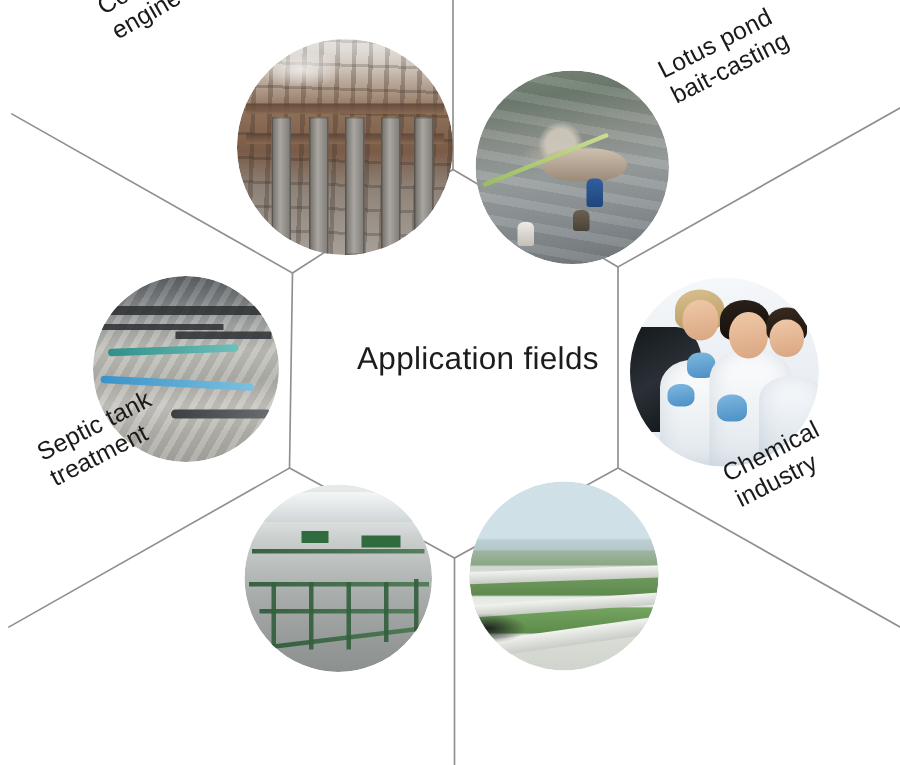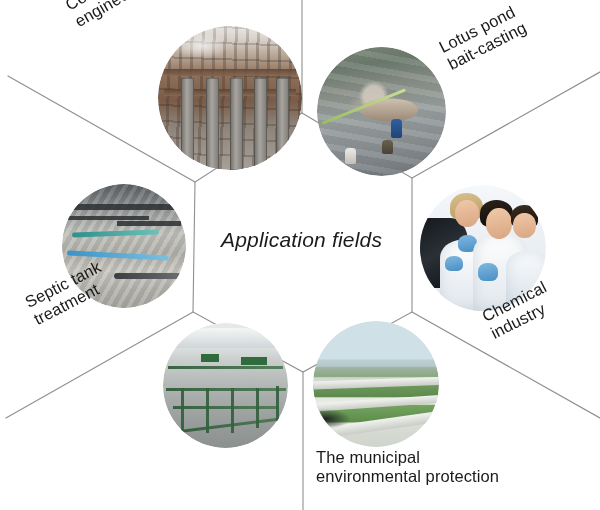--- a/index.html
+++ b/index.html
@@ -58,21 +58,21 @@
   #photo-sewage       { left:163px; top:323px; width:125px; height:125px; }
   #photo-septic       { left:62px;  top:184px; width:124px; height:124px; }
 
   
   #label-construction { left:62px;  top:-2px;  transform: rotate(-30deg); transform-origin: left top; }
   #label-lotus        { left:436px; top:40px;  transform: rotate(-27deg); transform-origin: left top; }
   #label-chemical     { left:479px; top:309px; transform: rotate(-27deg); transform-origin: left top; }
   #label-municipal    { left:316px; top:448px; }
   #label-sewage       { left:98px;  top:452px; }
   #label-septic       { left:22px;  top:295px; transform: rotate(-27deg); transform-origin: left top; }
-  #center-title       { left:221px; top:228px;font-style:italic; }
+  #center-title       { left:238px; top:228px; }
 
   
   
   #photo-construction .inner {
     background:
       radial-gradient(ellipse 38px 18px at 30% 14%, rgba(240,240,238,.85), rgba(240,240,238,0) 72%),
       linear-gradient(178deg, rgba(220,218,214,.55) 0%, rgba(140,128,118,0) 18%),
       repeating-linear-gradient(92deg, rgba(60,48,40,.30) 0 3px, rgba(255,255,255,0) 3px 11px),
       repeating-linear-gradient(2deg, rgba(30,24,20,.22) 0 2px, rgba(255,255,255,0) 2px 16px),
       linear-gradient(180deg, #efedea 0%, #c6b8ab 16%, #8e6f58 34%, #7a5b47 52%, #8d8176 68%, #9a9188 84%, #a7a099 100%);
@@ -259,22 +259,20 @@
 industry</div>
 
   <div class="photo" id="photo-municipal">
     <div class="inner">
       <div class="road" style="top:46%; transform:rotate(-2deg);"></div>
       <div class="road" style="top:62%; transform:rotate(-4deg);"></div>
       <div class="road" style="top:78%; transform:rotate(-8deg); height:11px;"></div>
       <div class="dark"></div>
     </div>
   </div>
-  <div class="label" id="label-municipal">The municipal
-environmental protection</div>
 
   <div class="photo" id="photo-sewage">
     <div class="inner">
       <div class="roof"></div>
       <div class="sign" style="left:62%; top:27%;"></div>
       <div class="sign" style="left:30%; top:25%; width:18px;"></div>
       <div class="rail" style="left:4%; right:4%; top:34%;"></div>
       <div class="rail" style="left:2%; right:2%; top:52%;"></div>
       <div class="rail" style="left:8%; right:8%; top:66%;"></div>
       <div class="rail" style="left:14%; right:-2%; top:80%; transform:rotate(-7deg);"></div>

